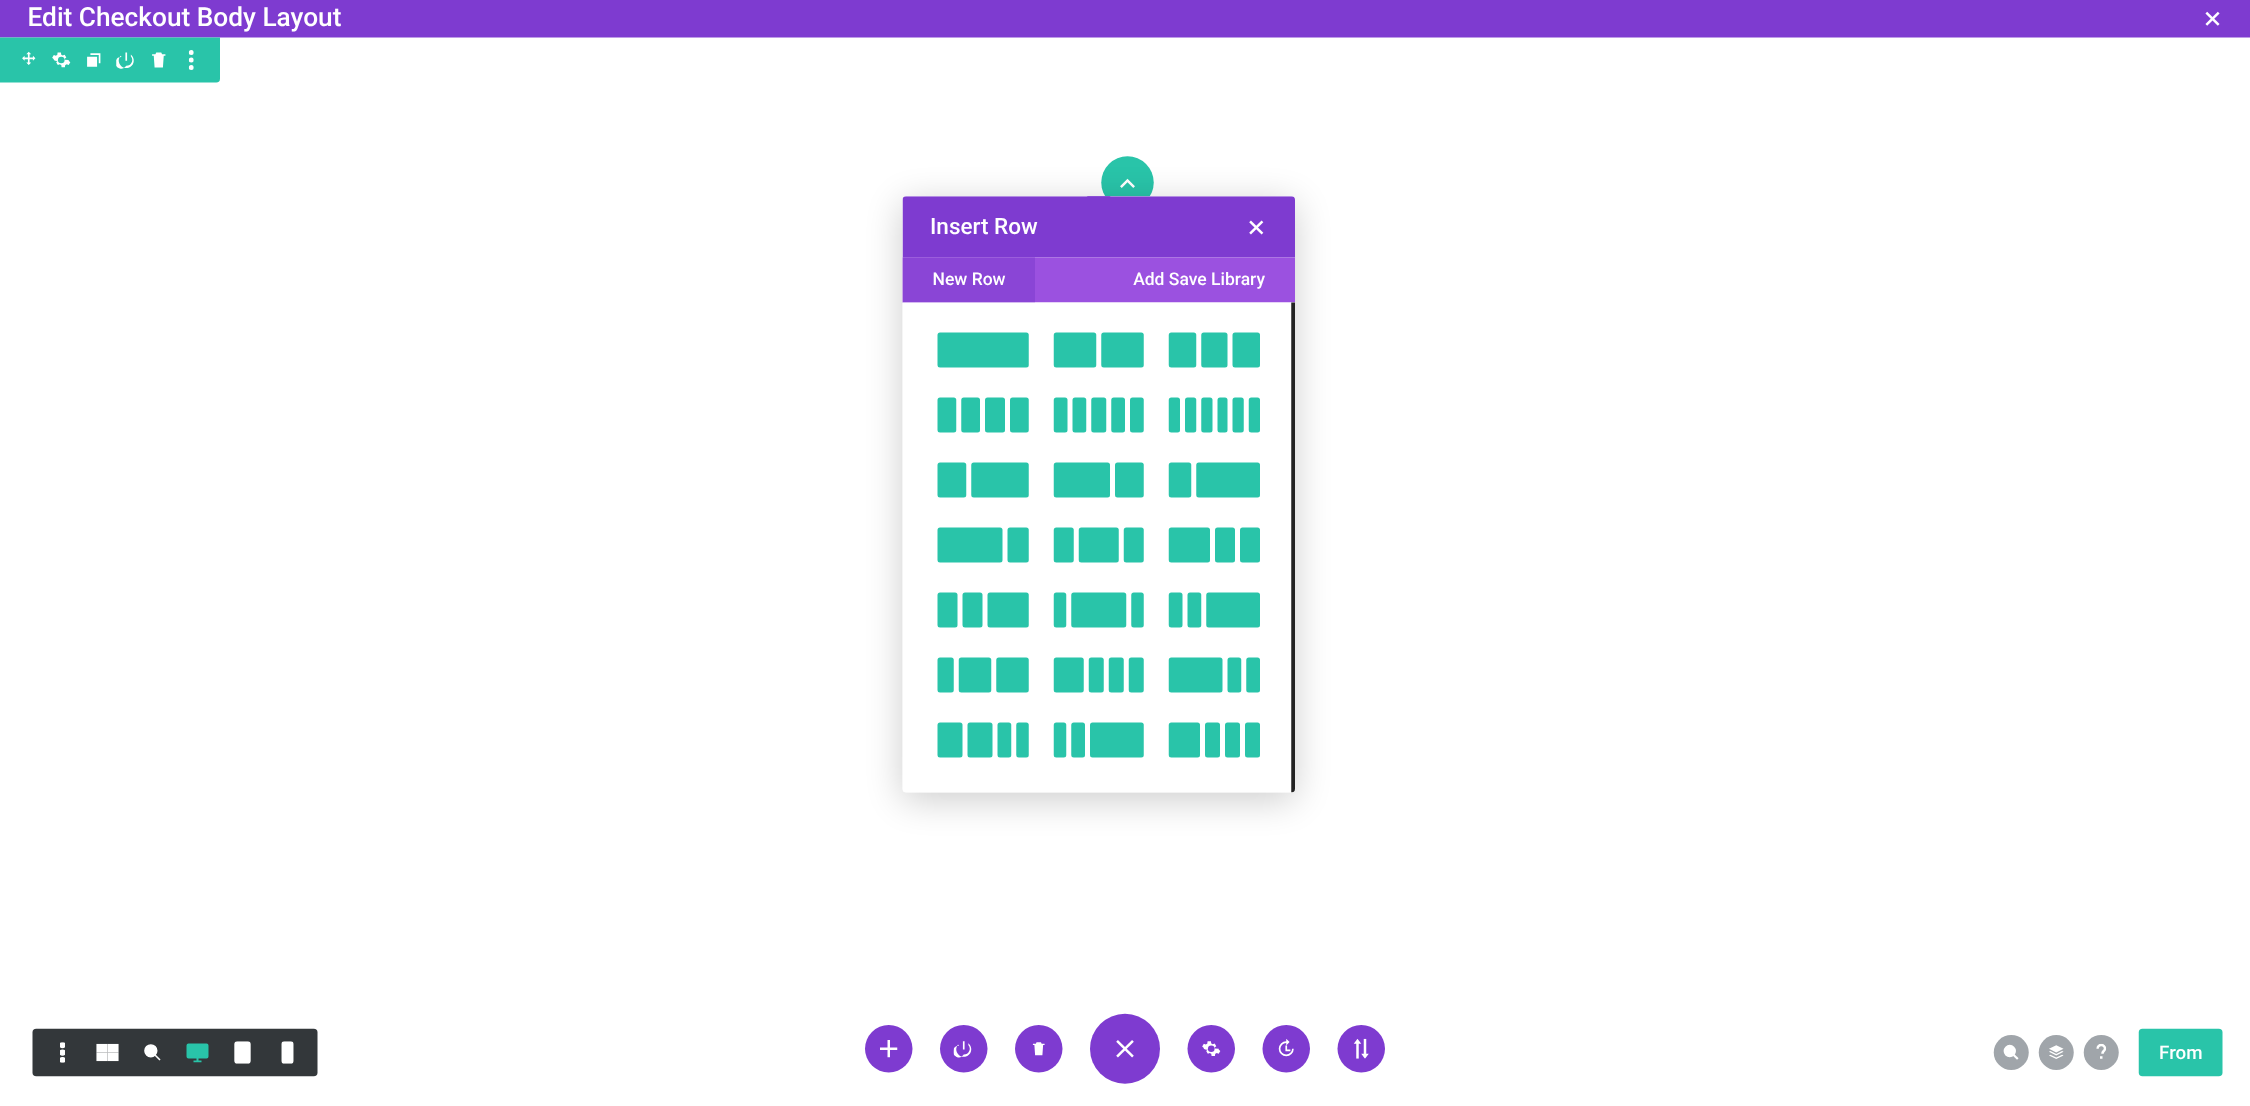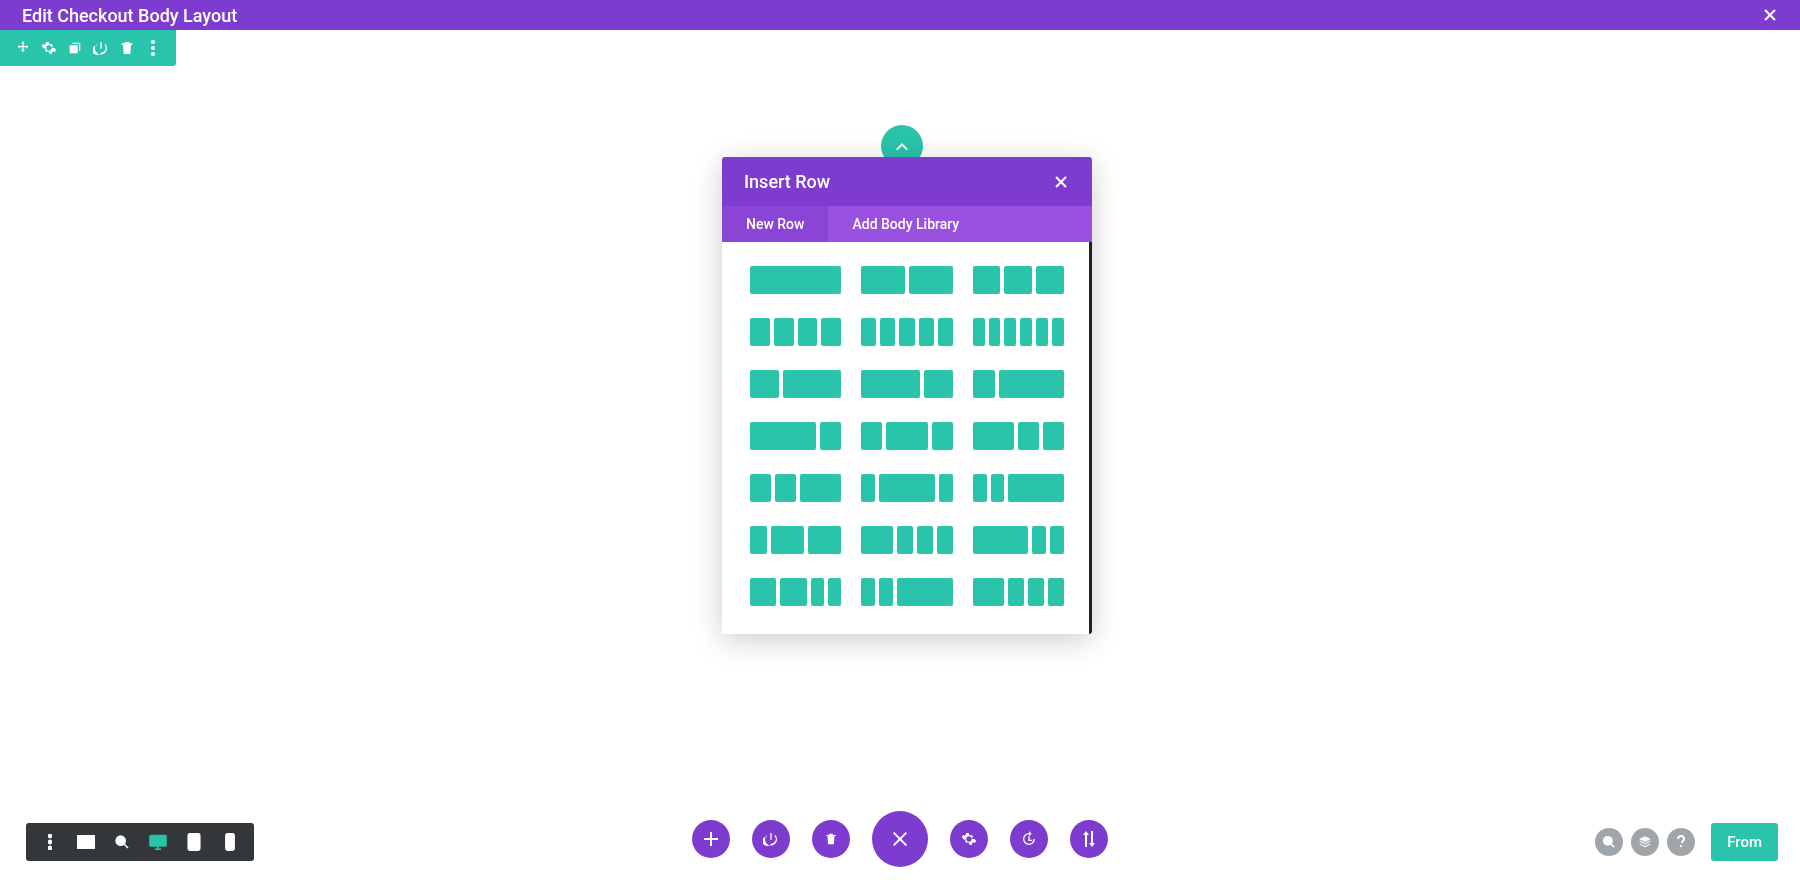--- a/index.html
+++ b/index.html
@@ -1,36 +1,36 @@
 <!DOCTYPE html>
 <html><head>
 <meta charset="utf-8">
 <style>
 * { margin: 0; padding: 0; box-sizing: border-box; }
 body { font-family: -apple-system, BlinkMacSystemFont, "Segoe UI", Roboto, sans-serif; background: #fff; width: 1800px; height: 885px; position: relative; overflow: hidden; }
 
 
-.topbar { background: #7e3bd0; height: 30px; display: flex; align-items: center; padding: 0 22px; color: #fff; font-size: 18px; font-weight: 500; justify-content: space-between; }
+.topbar { background: #7e3bd0; height: 30px; display: flex; align-items: center; padding: 0 22px; color: #fff; font-size: 21px; font-weight: 500; justify-content: space-between; }
 .topbar .close-top { width: 16px; height: 16px; cursor: pointer; display: flex; align-items: center; justify-content: center; }
 
 
 .section-toolbar { position: absolute; top: 30px; left: 0; background: #29c4a9; height: 36px; display: flex; align-items: center; padding: 0 10px; border-radius: 0 0 3px 0; }
 .section-toolbar .tb-btn { width: 26px; height: 28px; display: flex; align-items: center; justify-content: center; cursor: pointer; }
 .section-toolbar svg { fill: #fff; }
 
 
 .add-circle { position: absolute; top: 125px; left: 902px; width: 42px; height: 42px; border-radius: 50%; background: #29c4a9; display: flex; align-items: center; justify-content: center; cursor: pointer; transform: translateX(-50%); }
 .add-circle svg { fill: #fff; }
 
 
-.popover { position: absolute; top: 157px; left: 722px; width: 370px; background: #fff; box-shadow: 0 6px 30px rgba(0,0,0,0.2); border-radius: 3px; overflow: hidden; }
+.popover { position: absolute; top: 157px; left: 722px; width: 314px; background: #fff; box-shadow: 0 6px 30px rgba(0,0,0,0.2); border-radius: 3px; overflow: hidden; }
 .popover::before { content: ''; position: absolute; top: -9px; left: 50%; transform: translateX(-50%); border-left: 10px solid transparent; border-right: 10px solid transparent; border-bottom: 10px solid #7e3bd0; z-index: 2; }
 .popover-header { background: #7e3bd0; color: #fff; display: flex; align-items: center; justify-content: space-between; padding: 14px 22px; font-size: 18px; font-weight: 500; }
 .popover-close { cursor: pointer; width: 18px; height: 18px; display:flex; align-items:center; justify-content:center; }
-.popover-tabs { background: #9b51e0; display: flex; }
+.popover-tabs { background: #9b51e0; display: flex; justify-content: space-between; }
 .popover-tab { padding: 10px 24px; color: #fff; font-size: 14px; font-weight: 500; cursor: pointer; }
 .popover-tab.active { background: #8a45d6; }
 .popover-body { padding: 24px 28px 28px; display: grid; grid-template-columns: repeat(3,1fr); gap: 24px 20px; background:#fff; max-height:420px; overflow:auto; }
 .popover-body-wrap { position:relative; }
 .popover-body-wrap::after { content:''; position:absolute; top:0; right:0; width:3px; height:100%; background:#222; }
 
 
 .layout-opt { display:flex; gap:4px; height:28px; cursor:pointer; }
 .layout-opt span { background:#29c4a9; border-radius:2px; }
 
@@ -110,21 +110,21 @@
 
 <div class="popover">
   <div class="popover-header">
     <span>Insert Row</span>
     <div class="popover-close">
       <div class="x-shape"></div>
     </div>
   </div>
   <div class="popover-tabs">
     <div class="popover-tab active">New Row</div>
-    <div class="popover-tab">Add Body Library</div>
+    <div class="popover-tab">Add Save Library</div>
   </div>
   <div class="popover-body-wrap">
     <div class="popover-body" id="layouts">
         <div class="layout-opt">
           <span style="flex: 1 1 0%;"></span>
         </div>
         <div class="layout-opt">
           <span style="flex: 1 1 0%;"></span>
           <span style="flex: 1 1 0%;"></span>
         </div>

